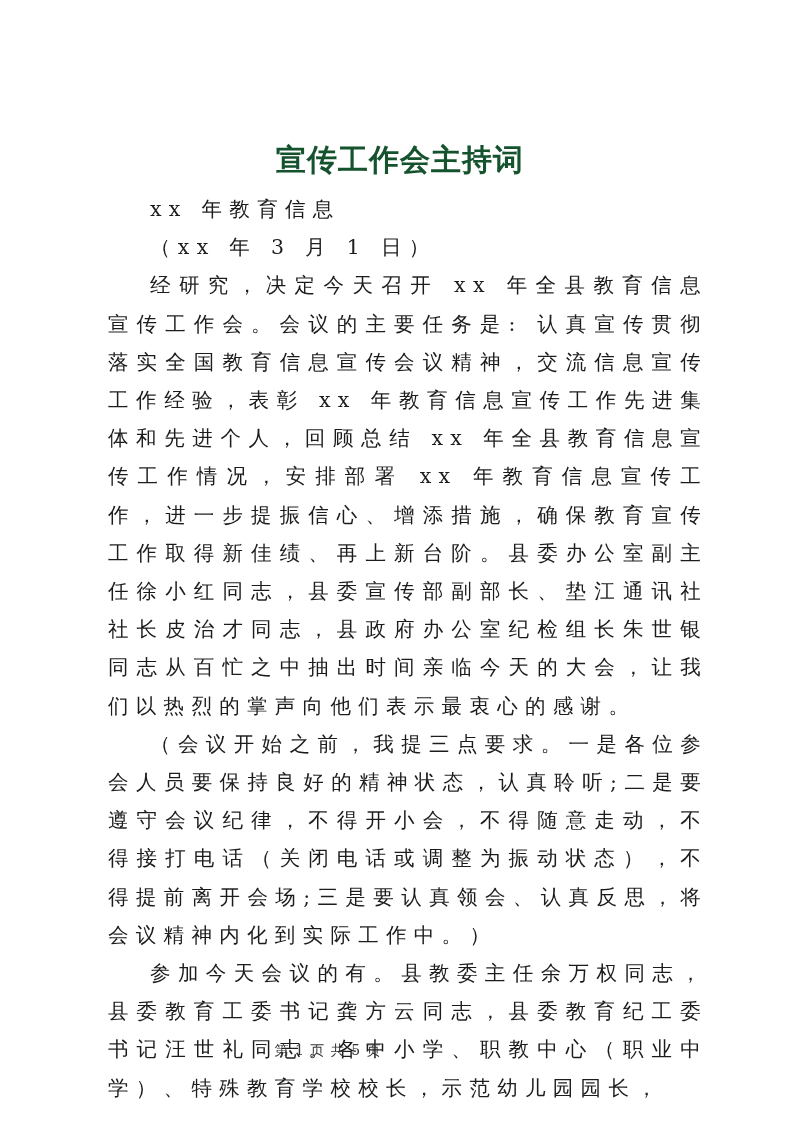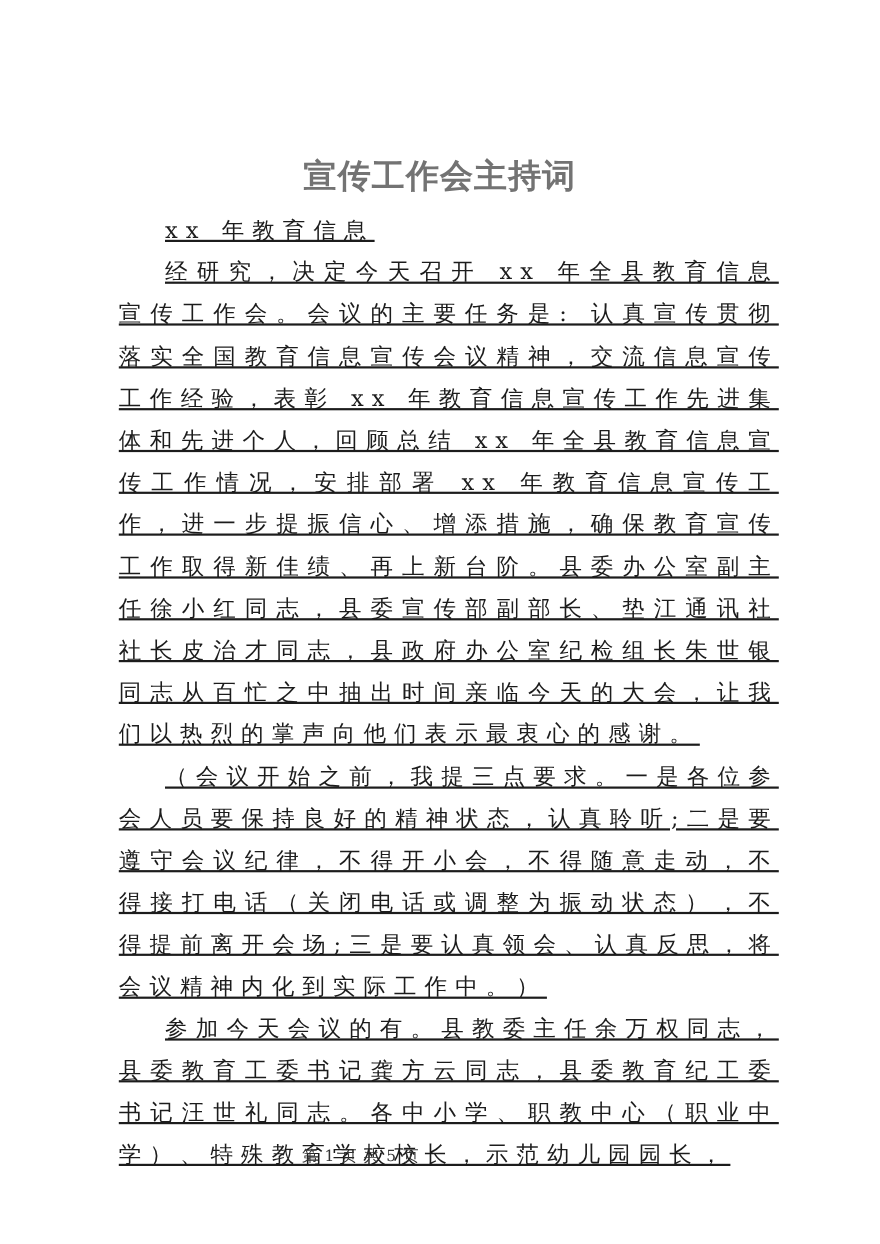--- a/index.html
+++ b/index.html
@@ -1,34 +1,35 @@
 <!DOCTYPE html>
 <html><head>
 <meta charset="utf-8">
 <style>
   html, body { margin: 0; padding: 0; background: #ffffff; }
   body { width: 800px; height: 1131px; position: relative; overflow: hidden;
          font-family: "DejaVu Serif", "Liberation Serif", serif; color: #1a1a1a; }
   .page { position: absolute; left: 0; top: 0; width: 800px; height: 1131px; background: #fff; }
   .title { position: absolute; top: 140px; left: 0; width: 800px; text-align: center;
-           font-size: 30px; font-weight: bold; letter-spacing: 1px; color: #737373;
+           font-size: 30px; font-weight: bold; letter-spacing: 1px; color: #14532d;
            font-family: "DejaVu Sans", "Liberation Sans", sans-serif; }
   .body { position: absolute; top: 190px; left: 108px; width: 600px;
           font-size: 20.5px; line-height: 38.2px; letter-spacing: 7.3px; color: #1c1c1c; }
-  .p { margin: 0; text-indent: 42px; text-align: justify; text-decoration: underline; }
+  .p { margin: 0; text-indent: 42px; text-align: justify; }
   .footer { position: absolute; top: 1042px; left: 0; width: 656px; text-align: center;
             font-size: 14px; color: #333; letter-spacing: 1px; }
 </style>
 </head>
 <body>
 
 <div class="page">
   <div class="title">宣传工作会主持词</div>
 
   <div class="body">
     <p class="p">xx 年教育信息</p>
+    <p class="p">（xx 年 3 月 1 日）</p>
     <p class="p">经研究，决定今天召开 xx 年全县教育信息宣传工作会。会议的主要任务是: 认真宣传贯彻落实全国教育信息宣传会议精神，交流信息宣传工作经验，表彰 xx 年教育信息宣传工作先进集体和先进个人，回顾总结 xx 年全县教育信息宣传工作情况，安排部署 xx 年教育信息宣传工作，进一步提振信心、增添措施，确保教育宣传工作取得新佳绩、再上新台阶。县委办公室副主任徐小红同志，县委宣传部副部长、垫江通讯社社长皮治才同志，县政府办公室纪检组长朱世银同志从百忙之中抽出时间亲临今天的大会，让我们以热烈的掌声向他们表示最衷心的感谢。</p>
     <p class="p">（会议开始之前，我提三点要求。一是各位参会人员要保持良好的精神状态，认真聆听;二是要遵守会议纪律，不得开小会，不得随意走动，不得接打电话（关闭电话或调整为振动状态），不得提前离开会场;三是要认真领会、认真反思，将会议精神内化到实际工作中。）</p>
     <p class="p">参加今天会议的有。县教委主任余万权同志，县委教育工委书记龚方云同志，县委教育纪工委书记汪世礼同志。各中小学、职教中心（职业中学）、特殊教育学校校长，示范幼儿园园长，</p>
   </div>
 
   <div class="footer">第 1 页  共 5 页</div>
 </div>
 
 </body></html>

